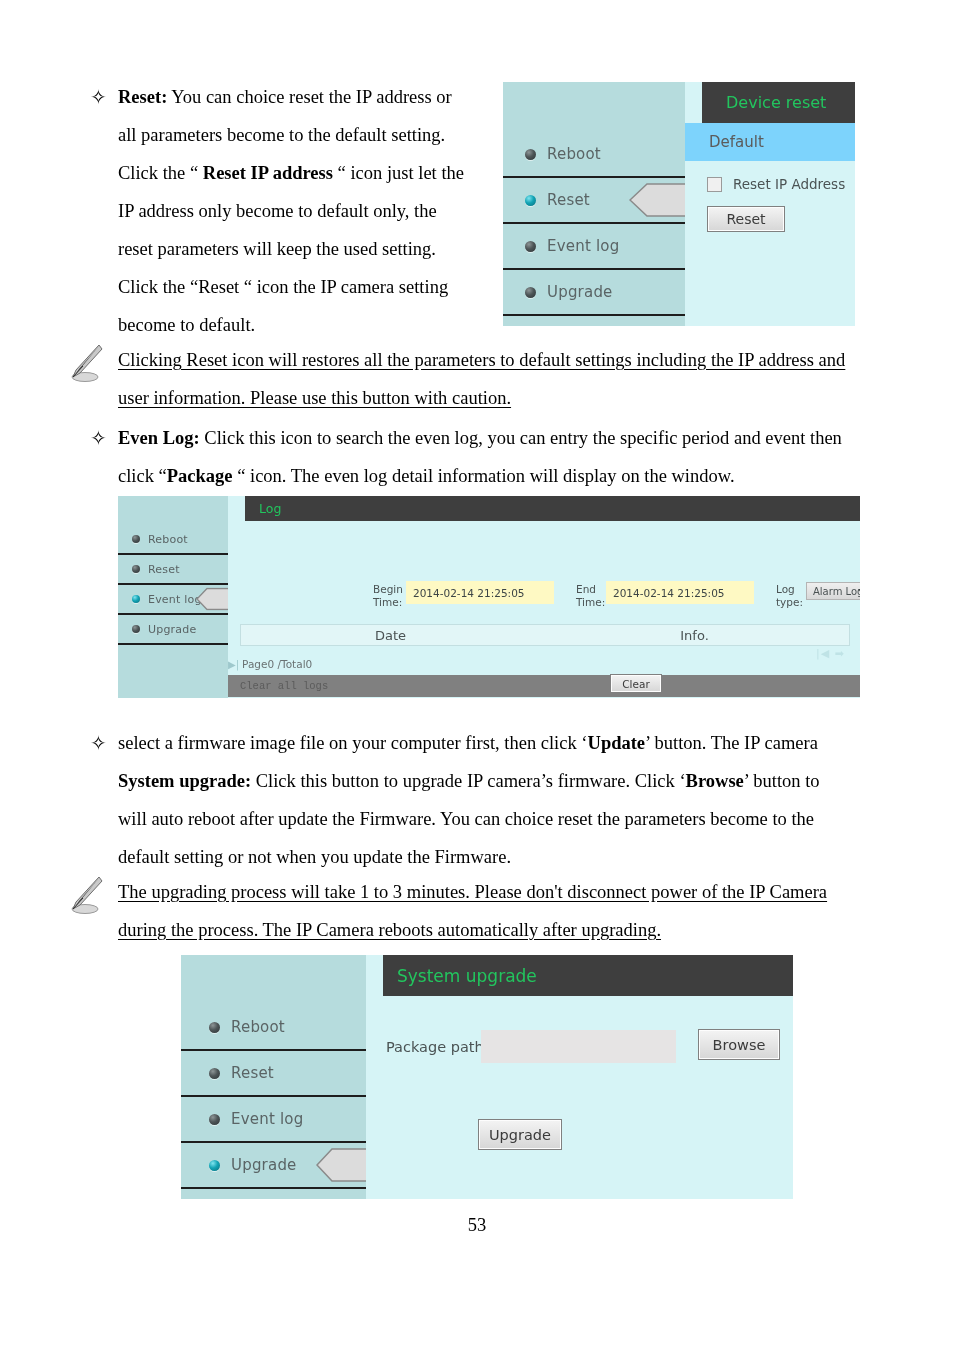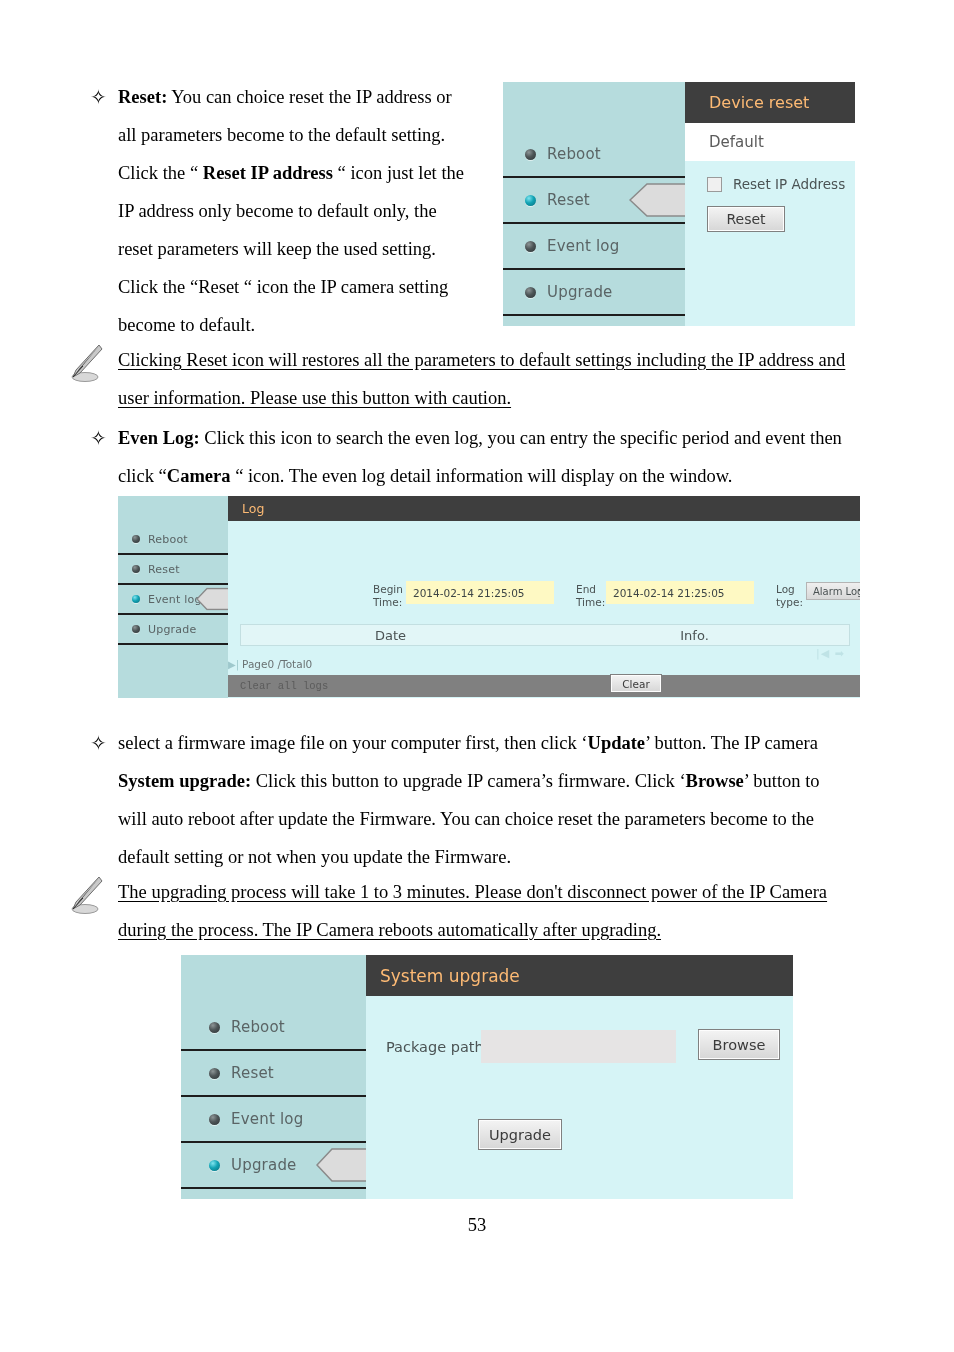--- a/index.html
+++ b/index.html
@@ -81,29 +81,30 @@
   .sel-arrow {
     position: absolute;
     right: -2px;
     top: 50%;
     transform: translateY(-50%);
   }
 
   .panel-title {
     position: absolute;
     background: #3e3e3e;
-    color: #fdba74;
-    font-family: "DejaVu Sans", sans-serif;
-    display: flex;
-    align-items: center;
-    box-sizing: border-box;
+    color: #22c55e;
+    font-family: "DejaVu Sans", sans-serif;
+    display: flex;
+    align-items: center;
+    box-sizing: border-box;
+    margin-left: 17px;
   }
   .panel-subtitle {
     position: absolute;
-    background: #ffffff;
+    background: #7dd3fc;
     color: #5b5b5b;
     font-family: "DejaVu Sans", sans-serif;
     display: flex;
     align-items: center;
     box-sizing: border-box;
   }
   .panel-body {
     position: absolute;
     background: #d6f4f6;
     box-sizing: border-box;
@@ -271,21 +272,21 @@
   <line x1="7" y1="36" x2="17" y2="25" stroke="#2a2a2a" stroke-width="1"></line>
 </svg>
 <div class="doc-para note-underline" style="left:118px; top:341px; width:762px;">
     <div>Clicking Reset icon will restores all the parameters to default settings including the IP address and</div>
     <div>user information. Please use this button with caution.</div>
   </div>
 
 <div class="bullet-star" style="left:90px; top:419px;">✧</div>
 <div class="doc-para" style="left:118px; top:419px; width:762px;">
     <div><b>Even Log:</b> Click this icon to search the even log, you can entry the specific period and event then</div>
-    <div>click “<b>Camera</b> “ icon.    The even log detail information will display on the window.</div>
+    <div>click “<b>Package</b> “ icon.    The even log detail information will display on the window.</div>
   </div>
 
 <div class="ui-panel" style="left:118px; top:496px; width:742px; height:202px;">
 
   <div class="ui-sidebar" style="width:110px; height:202px;">
     <div class="menu-item" style="height:30px; padding-left:14px; font-size:11px; margin-top:29px;">
       <span class="led" style="width:8px;height:8px;margin-right:8px;"></span>
       <span class="menu-label">Reboot</span>
     </div>
     <div class="menu-item" style="height:30px; padding-left:14px; font-size:11px;">

